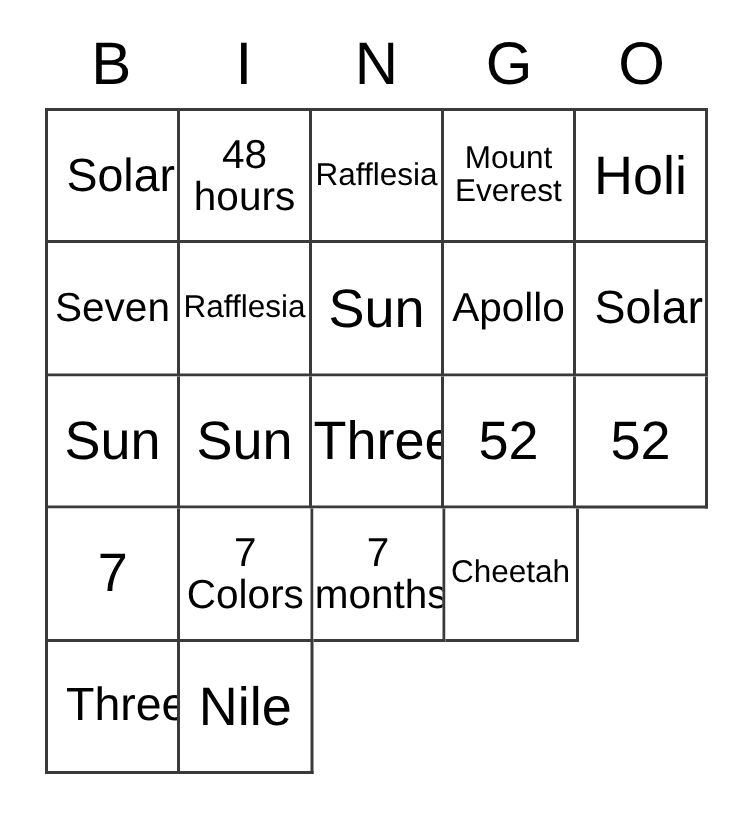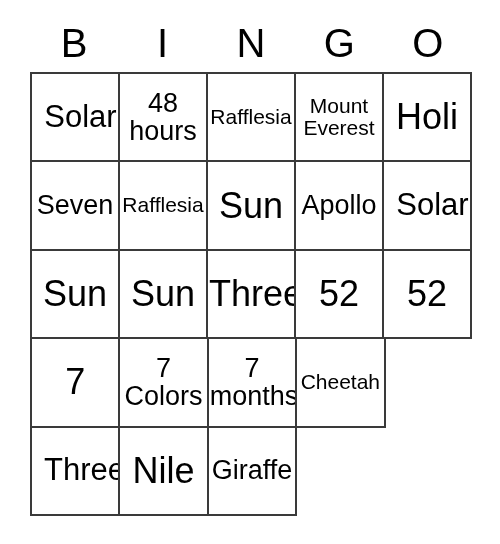--- a/index.html
+++ b/index.html
@@ -166,19 +166,16 @@
           <span class="cell-text fs-xs">Cheetah</span>
         </div>
       </div>
       <div class="grid-row">
         <div class="cell">
           <span class="cell-text fs-lg">Three</span>
         </div>
         <div class="cell">
           <span class="cell-text fs-xl">Nile</span>
         </div>
-        <div class="cell">
-          <span class="cell-text fs-md">Giraffe</span>
-        </div>
       </div>
     </div>
 
 </div>
 
 </body></html>

